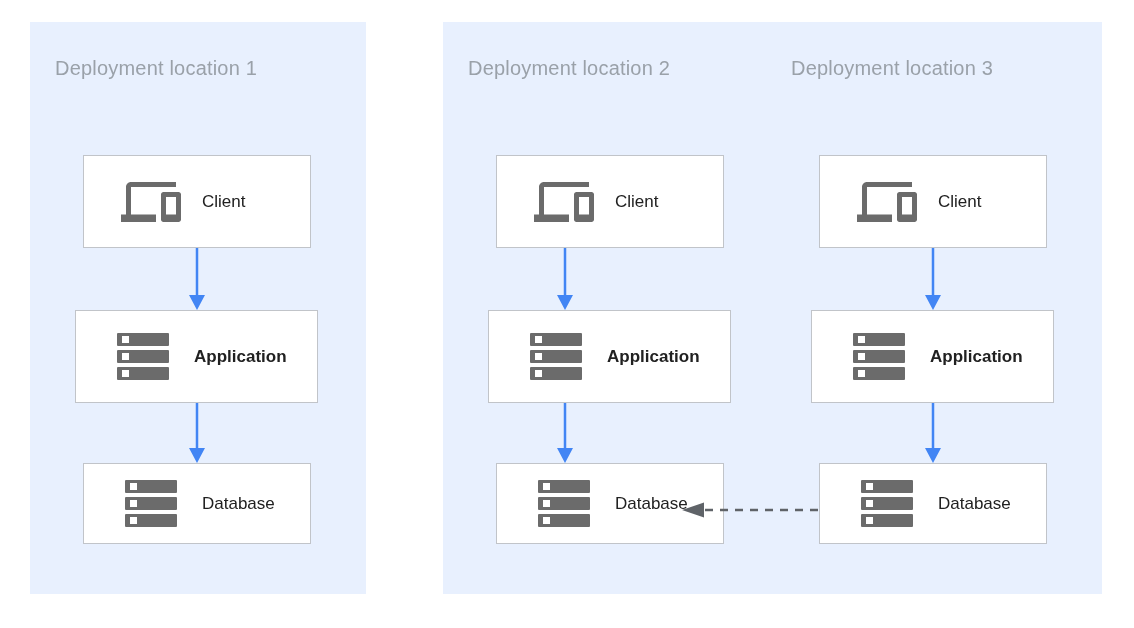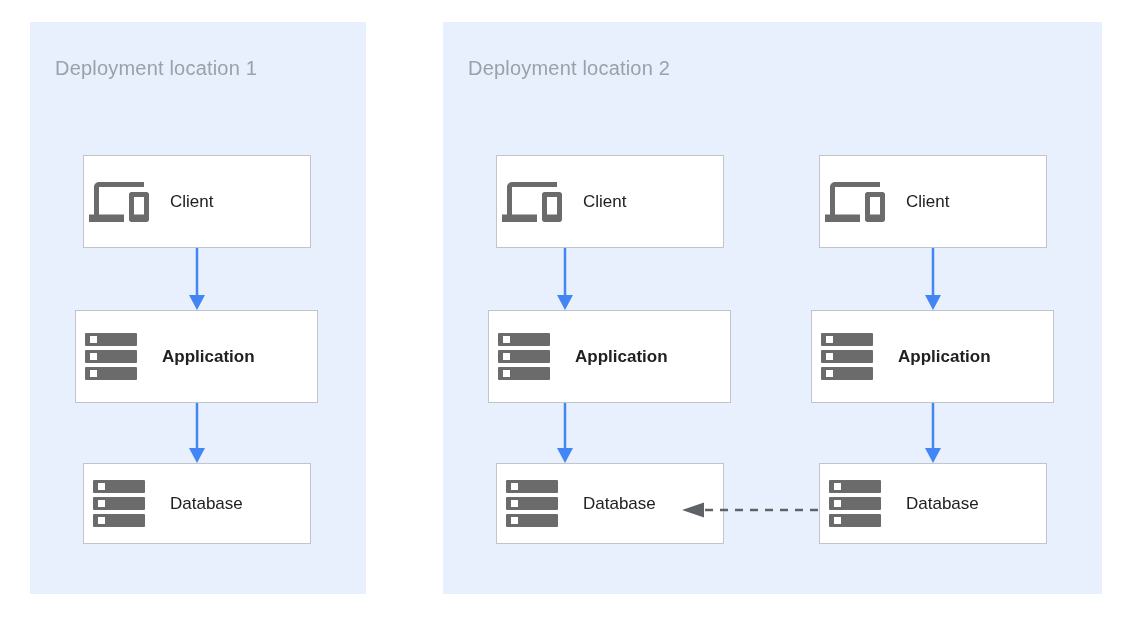--- a/index.html
+++ b/index.html
@@ -36,21 +36,21 @@
     letter-spacing:0.2px;
     white-space:nowrap;
   }
   .node{
     position:absolute;
     background:var(--box-bg);
     border:1px solid var(--box-border);
     box-sizing:border-box;
     display:flex;
     align-items:center;
-    padding-left:4px;
+    padding-left:36px;
     text-align:right;
   }
   .node-client{left:53px;top:133px;width:228px;height:93px;}
   .node-application{left:45px;top:288px;width:243px;height:93px;font-weight:bold;}
   .node-database{left:53px;top:441px;width:228px;height:81px;}
   .icon-wrap{
     width:62px;
     display:flex;
     align-items:center;
     justify-content:center;
@@ -150,20 +150,21 @@
             <span class="server-bar"></span>
             <span class="server-bar"></span>
             <span class="server-bar"></span>
           </span>
       </span>
       <span class="node-label">Database</span>
     </div>
   </div>
 
   <div class="panel panel-3">
+    <div class="panel-title">Deployment location 3</div>
     <div class="node node-client">
       <span class="icon-wrap">
         <svg class="devices-svg" width="60" height="60" viewBox="0 0 24 24">
           <path fill="var(--icon-gray)" d="M4 6h18V4H4c-1.1 0-2 .9-2 2v11H0v3h14v-3H4V6zm19 2h-6c-.55 0-1 .45-1 1v10c0 .55.45 1 1 1h6c.55 0 1-.45 1-1V9c0-.55-.45-1-1-1zm-1 9h-4v-7h4v7z"></path>
         </svg>
       </span>
       <span class="node-label">Client</span>
     </div>
     <div class="node node-application">
       <span class="icon-wrap">

